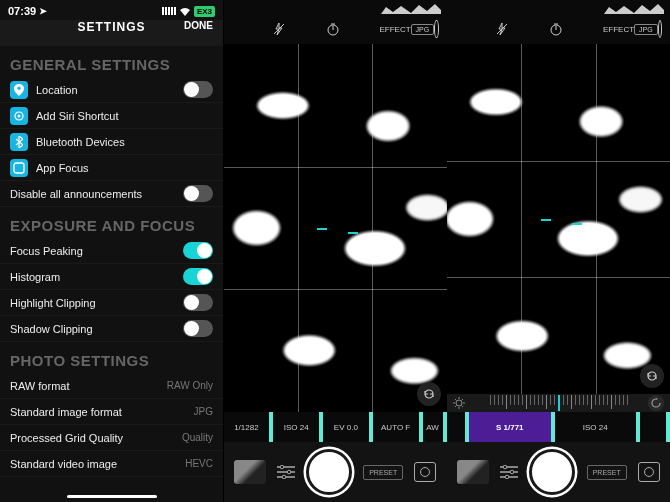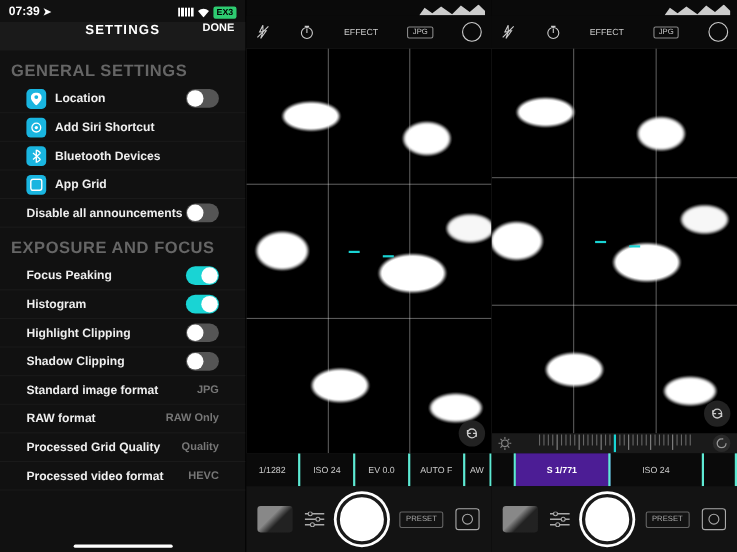--- a/index.html
+++ b/index.html
@@ -13,53 +13,53 @@
 .statusbar { height: 20px; display: flex; justify-content: space-between; align-items: center; padding: 2px 8px 0; color: #fff; font-size: 11px; font-weight: 600; }
 .sb-left { display: flex; align-items: center; gap: 3px; }
 .sb-right { display: flex; align-items: center; gap: 3px; }
 .loc-arrow { font-size: 9px; }
 .sig { width: 14px; height: 8px; background: linear-gradient(to right,#fff 2px,transparent 2px 3px,#fff 3px 5px,transparent 5px 6px,#fff 6px 8px,transparent 8px 9px,#fff 9px 11px,transparent 11px 12px,#fff 12px 14px); }
 .bat { display:inline-flex; align-items:center; background:#2ecc71; color:#000; font-size:8px; padding:0 3px; border-radius:2px; height:11px; font-weight:700;}
 .navbar { display:flex; align-items:flex-start; justify-content:center; height:26px; position:relative; background:#1a1a1a; }
 .nav-title { color:#fff; font-size:12px; letter-spacing:1px; font-weight:600; }
 .nav-done { position:absolute; right:10px; color:#fff; font-size:10px; font-weight:600; }
 .section-hdr { color:#666; font-size:15px; font-weight:600; letter-spacing:0.5px; padding:10px 10px 4px; }
-.row { display:flex; align-items:center; height:26px; padding:0 24px; color:#eee; font-size:11px; border-bottom:1px solid #1a1a1a;font-weight:bold; }
+.row { display:flex; align-items:center; height:26px; padding:0 10px; color:#eee; font-size:11px; border-bottom:1px solid #1a1a1a; }
 .row .icn { width:18px; height:18px; border-radius:4px; background:#19b5e0; display:flex; align-items:center; justify-content:center; margin-right:8px; color:#fff; font-size:11px; flex:0 0 18px; }
 .row .lbl { flex:1; }
 .row .val { color:#777; font-size:10px; }
 .toggle { width:30px; height:17px; border-radius:9px; background:#555; position:relative; }
 .toggle::after { content:''; position:absolute; width:15px; height:15px; border-radius:50%; background:#fff; top:1px; left:1px; }
 .toggle.on { background:#19d4d4; }
 .toggle.on::after { left:14px; }
 .homebar { position:absolute; bottom:4px; left:50%; transform:translateX(-50%); width:90px; height:3px; border-radius:2px; background:#fff; }
 
 
 .cam { display:flex; flex-direction:column; height:502px; }
 .cam-status { height:14px; display:flex; justify-content:flex-end; align-items:flex-end; padding:0 6px; }
 .histo { width:60px; height:10px; }
 .cam-top { height:30px; background:#0a0a0a; display:flex; align-items:center; justify-content:space-between; padding:0 8px; }
-.ct-item { color:#ccc; font-size:8px; display:flex; align-items:center; gap:2px; }
+.ct-item { color:#ccc; font-size:8px; display:flex; align-items:center; gap:2px;padding-left:40px; }
 .jpg-badge { border:1px solid #888; color:#ccc; font-size:7px; padding:1px 4px; border-radius:2px; }
 .ct-circle { width:18px; height:18px; border:1.5px solid #ccc; border-radius:50%; }
 .viewfinder { flex:1; position:relative; background:#333; overflow:hidden; }
 .grid-v, .grid-h { position:absolute; background:rgba(255,255,255,0.35); }
 .grid-v { width:1px; height:100%; top:0; }
 .grid-h { height:1px; width:100%; left:0; }
 .focus-mark { position:absolute; width:10px; height:2px; background:#19d4d4; }
 .cycle-btn { position:absolute; right:6px; bottom:6px; width:24px; height:24px; border-radius:50%; background:rgba(40,40,40,0.85); display:flex; align-items:center; justify-content:center; color:#ccc; font-size:12px; }
 .ruler { height:18px; background:#1a1a1a; display:flex; align-items:center; justify-content:center; overflow:hidden; position:relative; }
 .ruler-ticks { display:flex; gap:3px; }
 .tick { width:1px; height:10px; background:#666; }
 .tick.lg { height:14px; background:#888; }
 .tick.center { background:#19d4d4; width:2px; height:16px; }
 .ruler-gear { position:absolute; left:6px; color:#888; font-size:11px; }
 .ruler-reset { position:absolute; right:6px; width:16px; height:16px; border-radius:50%; background:#2a2a2a; display:flex; align-items:center; justify-content:center; }
 .info-row { height:30px; display:flex; background:#0a0a0a; }
-.info-cell { flex:1; display:flex; align-items:center; justify-content:center; color:#ccc; font-size:8px; text-align:center; border-right:2px solid #5eead4; }
+.info-cell { flex:1; display:flex; align-items:center; justify-content:center; color:#ccc; font-size:8px; text-align:center; border-right:4px solid #5eead4; }
 .info-cell.sel { background:#4c1d95; color:#fff; font-weight:600; }
 .bottom-row { height:60px; background:#131313; display:flex; align-items:center; justify-content:space-between; padding:0 10px; }
 .thumb { width:32px; height:24px; border-radius:3px; background:linear-gradient(135deg,#888 40%,#222 60%); }
 .shutter { width:46px; height:46px; border-radius:50%; background:#fff; border:3px solid #1a1a1a; box-shadow:0 0 0 2.5px #fff; }
 .preset { border:1px solid #666; color:#aaa; font-size:7px; padding:3px 5px; border-radius:2px; }
 .cam-switch { width:22px; height:20px; border:1.5px solid #aaa; border-radius:3px; display:flex; align-items:center; justify-content:center; }
 .cam-switch::before { content:''; width:8px; height:8px; border:1.5px solid #aaa; border-radius:50%; }
 
 
 .shadow-bg {
@@ -131,21 +131,21 @@
           </svg>
     </span>
     <span class="lbl">Bluetooth Devices</span>
   </div>
   <div class="row">
     <span class="icn">
       <svg width="12" height="12" viewBox="0 0 12 12">
             <rect x="1" y="1" width="10" height="10" rx="2" fill="none" stroke="#fff" stroke-width="1.3"></rect>
           </svg>
     </span>
-    <span class="lbl">App Grid</span>
+    <span class="lbl">App Focus</span>
   </div>
   <div class="row">
     <span class="lbl">Disable all announcements</span>
     <span class="toggle"></span>
   </div>
 
   <div class="section-hdr">EXPOSURE AND FOCUS</div>
   <div class="row">
     <span class="lbl">Focus Peaking</span>
     <span class="toggle on"></span>
@@ -156,35 +156,36 @@
   </div>
   <div class="row">
     <span class="lbl">Highlight Clipping</span>
     <span class="toggle"></span>
   </div>
   <div class="row">
     <span class="lbl">Shadow Clipping</span>
     <span class="toggle"></span>
   </div>
 
+  <div class="section-hdr">PHOTO SETTINGS</div>
+  <div class="row">
+    <span class="lbl">RAW format</span>
+    <span class="val">RAW Only</span>
+  </div>
   <div class="row">
     <span class="lbl">Standard image format</span>
     <span class="val">JPG</span>
   </div>
   <div class="row">
-    <span class="lbl">RAW format</span>
-    <span class="val">RAW Only</span>
-  </div>
-  <div class="row">
     <span class="lbl">Processed Grid Quality</span>
     <span class="val">Quality</span>
   </div>
 
   <div class="row">
-    <span class="lbl">Processed video format</span>
+    <span class="lbl">Standard video image</span>
     <span class="val">HEVC</span>
   </div>
 
   <div class="homebar"></div>
 </div>
 
 <div class="pane pane2">
 <div class="cam">
   <div class="cam-status">
     <svg class="histo" viewBox="0 0 60 10">

